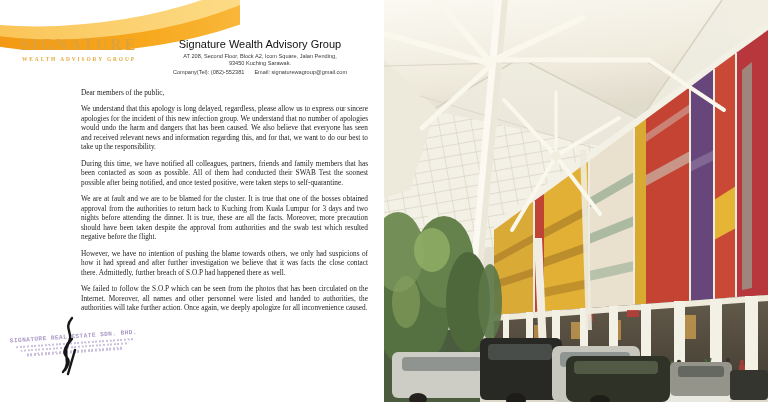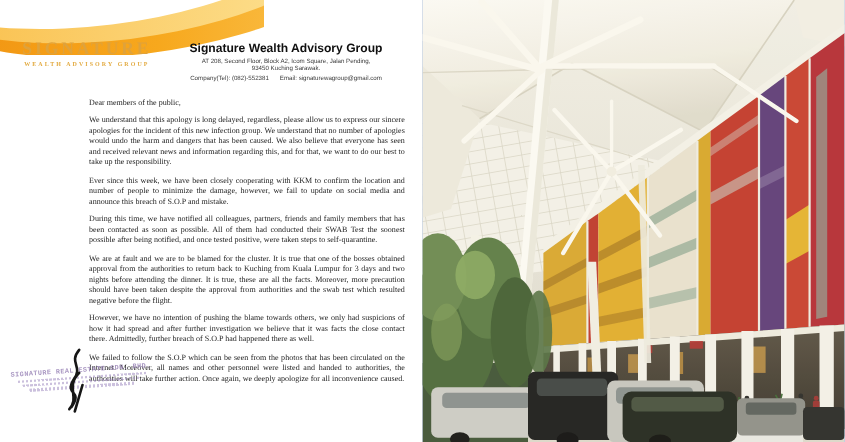--- a/index.html
+++ b/index.html
@@ -17,21 +17,21 @@
         background:linear-gradient(100deg,#f9b83c,#fde59b);}
   .arc3{width:440px;height:175px;left:-129px;top:-152px;transform:rotate(-7deg);background:#ffffff;}
 
   .logo{position:absolute;top:36px;left:12px;width:134px;text-align:center;}
   .logo-primary{font-size:16px;font-weight:bold;letter-spacing:2.6px;color:#dfa23b;
                 font-family:"Liberation Serif",serif;}
   .logo-secondary{font-size:5.4px;font-weight:bold;letter-spacing:1.9px;color:#e3ab42;margin-top:2px;}
 
   .lhead{position:absolute;top:38px;left:146px;width:228px;text-align:center;
          font-family:"Liberation Sans",sans-serif;}
-  .lhead-title{font-size:11px;font-weight:bold;color:#101010;}
+  .lhead-title{font-size:11px;font-weight:normal;color:#101010;}
   .lhead-addr{font-size:5.6px;color:#3a3a3a;line-height:1.4;margin-top:2.5px;}
   .lhead-contact{font-size:5.6px;color:#3a3a3a;margin-top:1px;display:flex;justify-content:center;gap:10px;}
 
   .lbody{position:absolute;top:88px;left:38px;width:330px;font-size:7.3px;line-height:1.3;
          color:#242424;text-align:justify;}
   .lbody p{margin:0 0 7px 0;padding-left:43px;}
   .salutation{margin:0 0 7px 0;text-align:left;}
 
   .stamp{position:absolute;left:10px;top:332px;width:160px;transform:rotate(-4deg);
          color:#9b86b8;opacity:.85;}
@@ -76,21 +76,20 @@
       </div>
       <div class="lhead-contact">
         <span>Company(Tel): (082)-552381</span>
         <span>Email: signaturewagroup@gmail.com</span>
       </div>
     </div>
 
     <div class="lbody">
       <p class="salutation">Dear members of the public,</p>
       <p>We understand that this apology is long delayed, regardless, please allow us to express our sincere apologies for the incident of this new infection group. We understand that no number of apologies would undo the harm and dangers that has been caused. We also believe that everyone has seen and received relevant news and information regarding this, and for that, we want to do our best to take up the responsibility.</p>
-      <p>Ever since this week, we have been closely cooperating with KKM to confirm the location and number of people to minimize the damage, however, we fail to update on social media and announce this breach of S.O.P and mistake.</p>
       <p>During this time, we have notified all colleagues, partners, friends and family members that has been contacted as soon as possible. All of them had conducted their SWAB Test the soonest possible after being notified, and once tested positive, were taken steps to self-quarantine.</p>
       <p>We are at fault and we are to be blamed for the cluster. It is true that one of the bosses obtained approval from the authorities to return back to Kuching from Kuala Lumpur for 3 days and two nights before attending the dinner. It is true, these are all the facts. Moreover, more precaution should have been taken despite the approval from authorities and the swab test which resulted negative before the flight.</p>
       <p>However, we have no intention of pushing the blame towards others, we only had suspicions of how it had spread and after further investigation we believe that it was facts the close contact there. Admittedly, further breach of S.O.P had happened there as well.</p>
       <p>We failed to follow the S.O.P which can be seen from the photos that has been circulated on the Internet. Moreover, all names and other personnel were listed and handed to authorities, the authorities will take further action. Once again, we deeply apologize for all inconvenience caused.</p>
     </div>
 
     <div class="stamp">
       <div class="stamp-line1">SIGNATURE REAL ESTATE SDN. BHD.</div>
       <div class="stamp-sub sub1"></div>
       <div class="stamp-sub sub2"></div>

